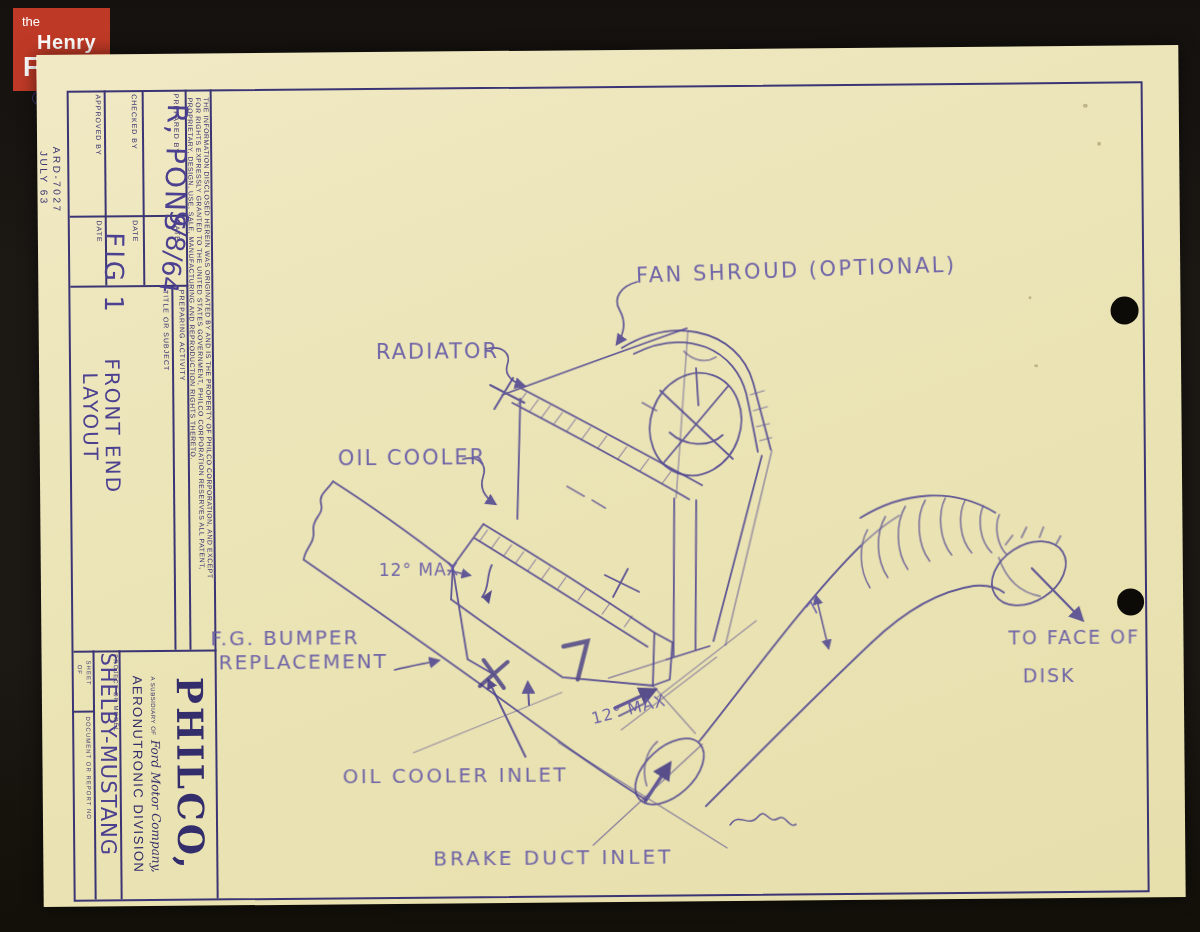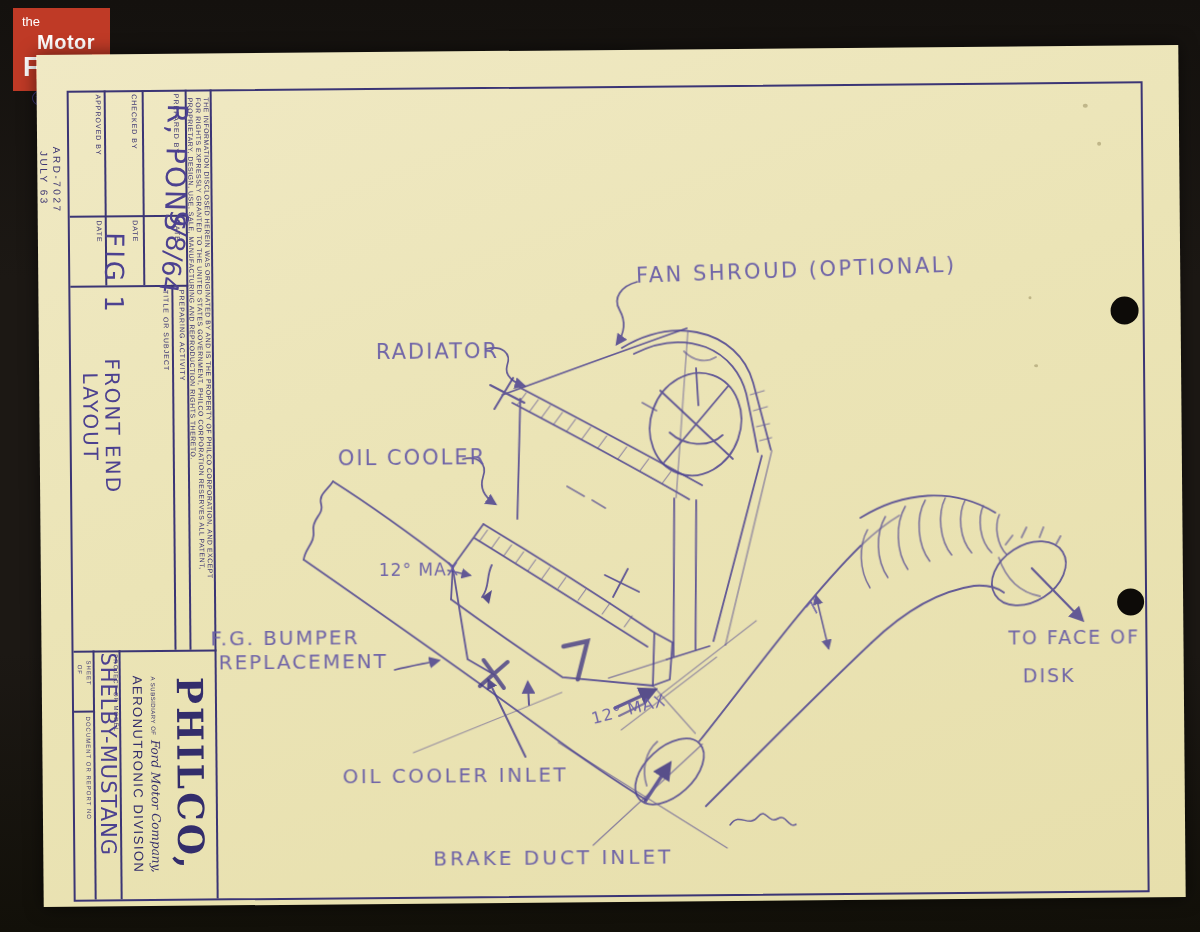--- a/index.html
+++ b/index.html
@@ -39,21 +39,21 @@
   .sk{stroke:#4a4090;stroke-width:1.8;fill:none;stroke-linecap:round;opacity:.85;}
   .skt{font-family:"DejaVu Sans",sans-serif;fill:#655aa6;opacity:.92;}
 </style>
 </head>
 <body>
 
 <div id="stage">
 
   <div class="hf-logo">
     <div class="hf-the">the</div>
-    <div class="hf-henry">Motor</div>
+    <div class="hf-henry">Henry</div>
     <div class="hf-ford">Ford</div>
   </div>
 
   <div class="ford-oval">
     <span>Ford</span>
   </div>
 
   <div class="paper">
     <div class="frame"></div>
 

